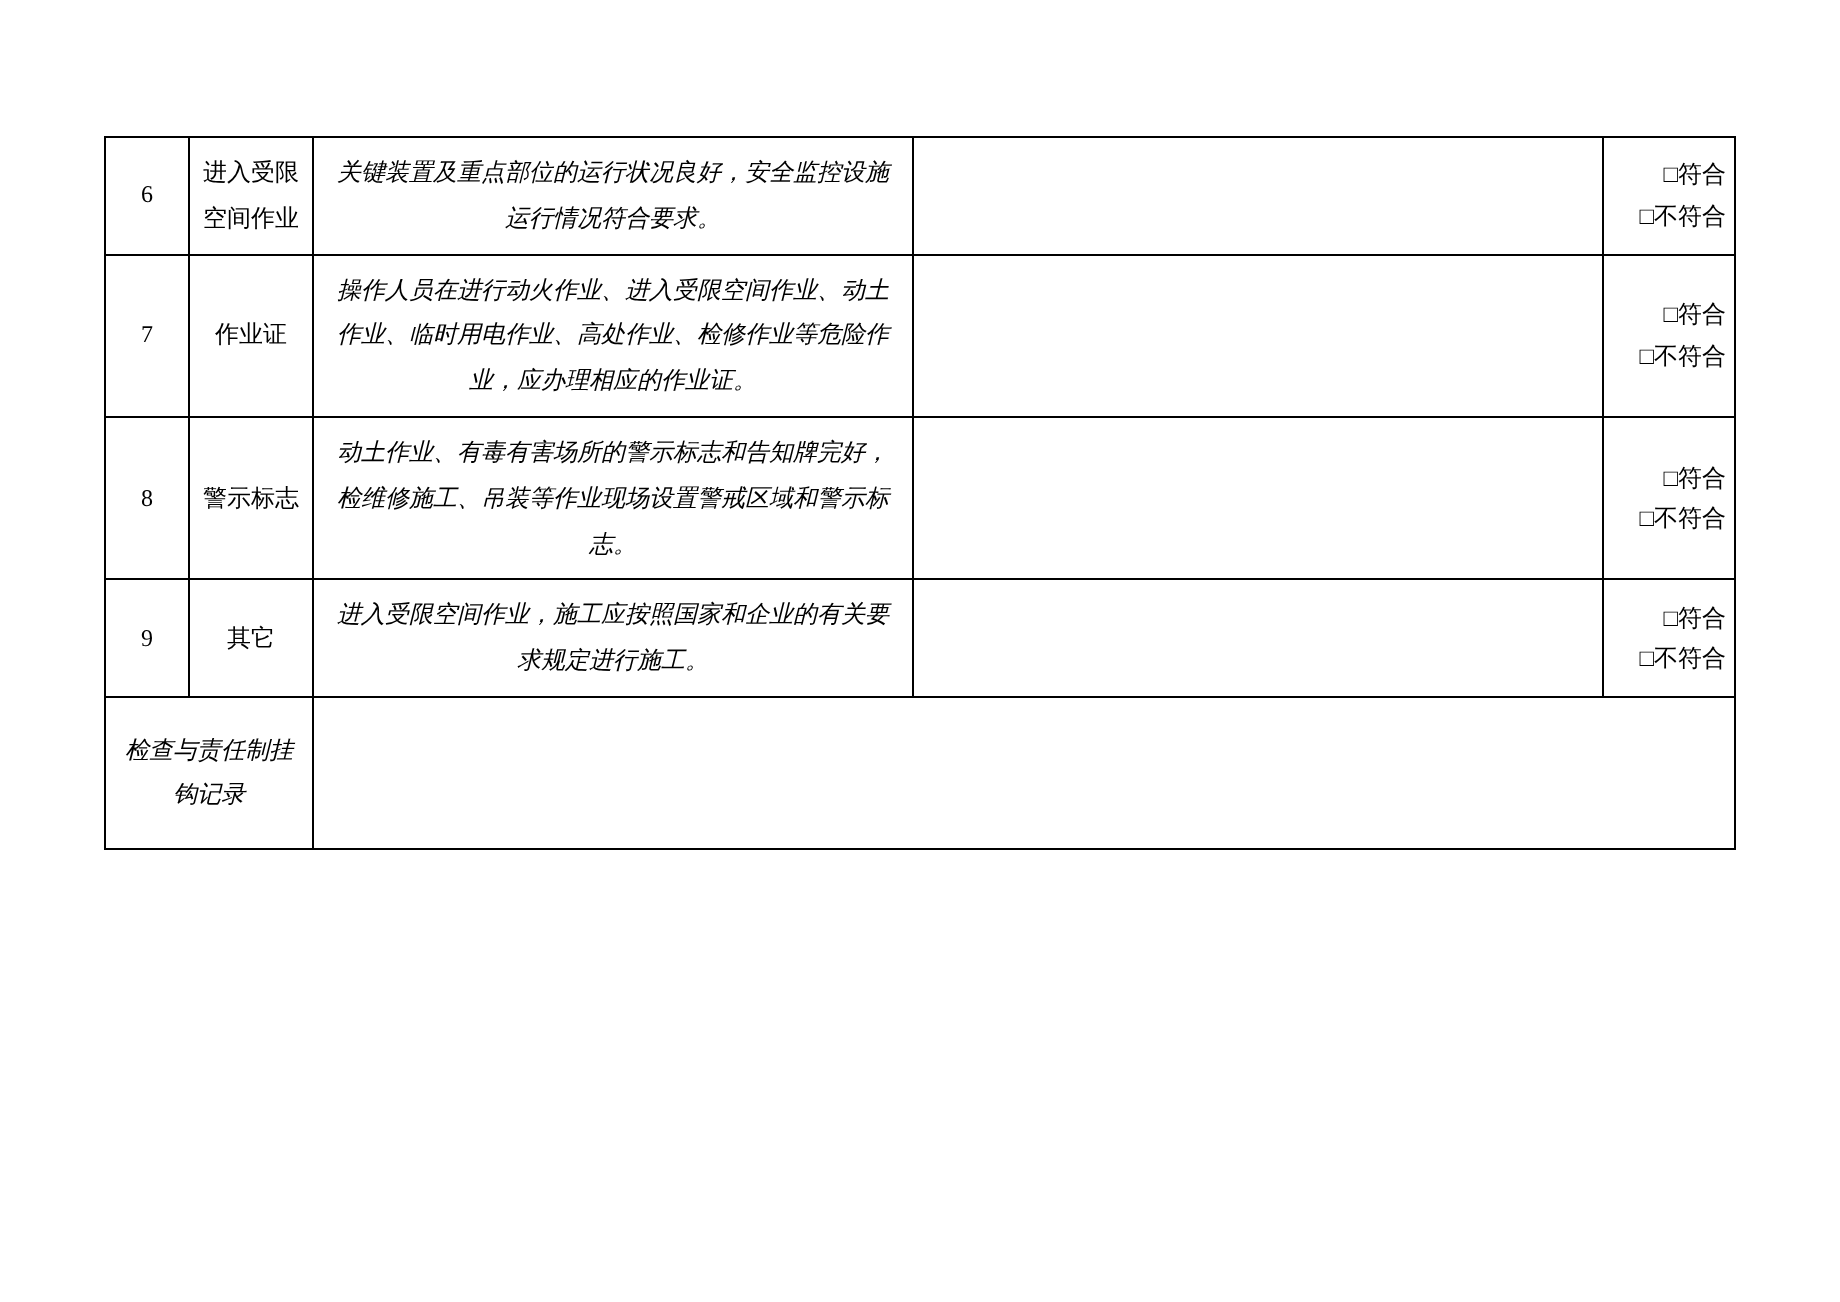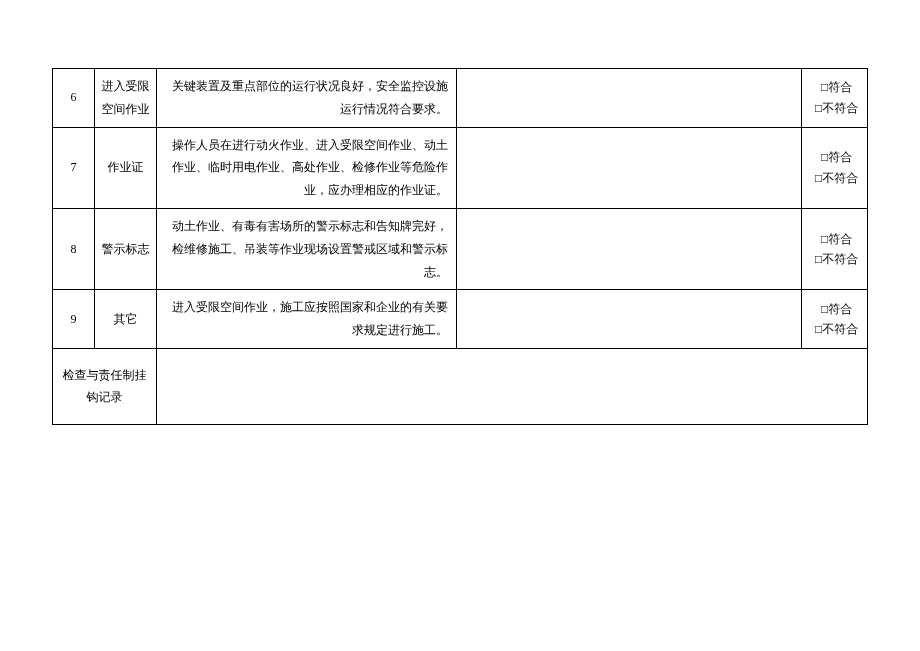--- a/index.html
+++ b/index.html
@@ -22,42 +22,44 @@
       table-layout: fixed;
     }
     td {
       border: 1px solid #000;
       padding: 6px 6px;
       vertical-align: middle;
       text-align: center;
       line-height: 1.9;
     }
     td.left {
-      text-align: right;
+      text-align: center;
       padding-left: 8px;
       padding-right: 8px;
+      font-style: italic;
     }
     td.status {
-      text-align: center;
+      text-align: right;
       padding-left: 8px;
       padding-right: 4px;
       line-height: 1.7;
     }
     .col-num { width: 42px; }
     .col-cat { width: 62px; }
     .col-desc { width: 300px; }
     .col-blank { width: auto; }
     .col-status { width: 66px; }
     .footer-label td.label-cell {
       height: 76px;
       line-height: 1.9;
     }
     .merged-label {
       text-align: center;
       line-height: 1.9;
+      font-style: italic;
     }
   </style>
 </head>
 <body>
 
 <table>
   <colgroup>
     <col class="col-num">
     <col class="col-cat">
     <col class="col-desc">

